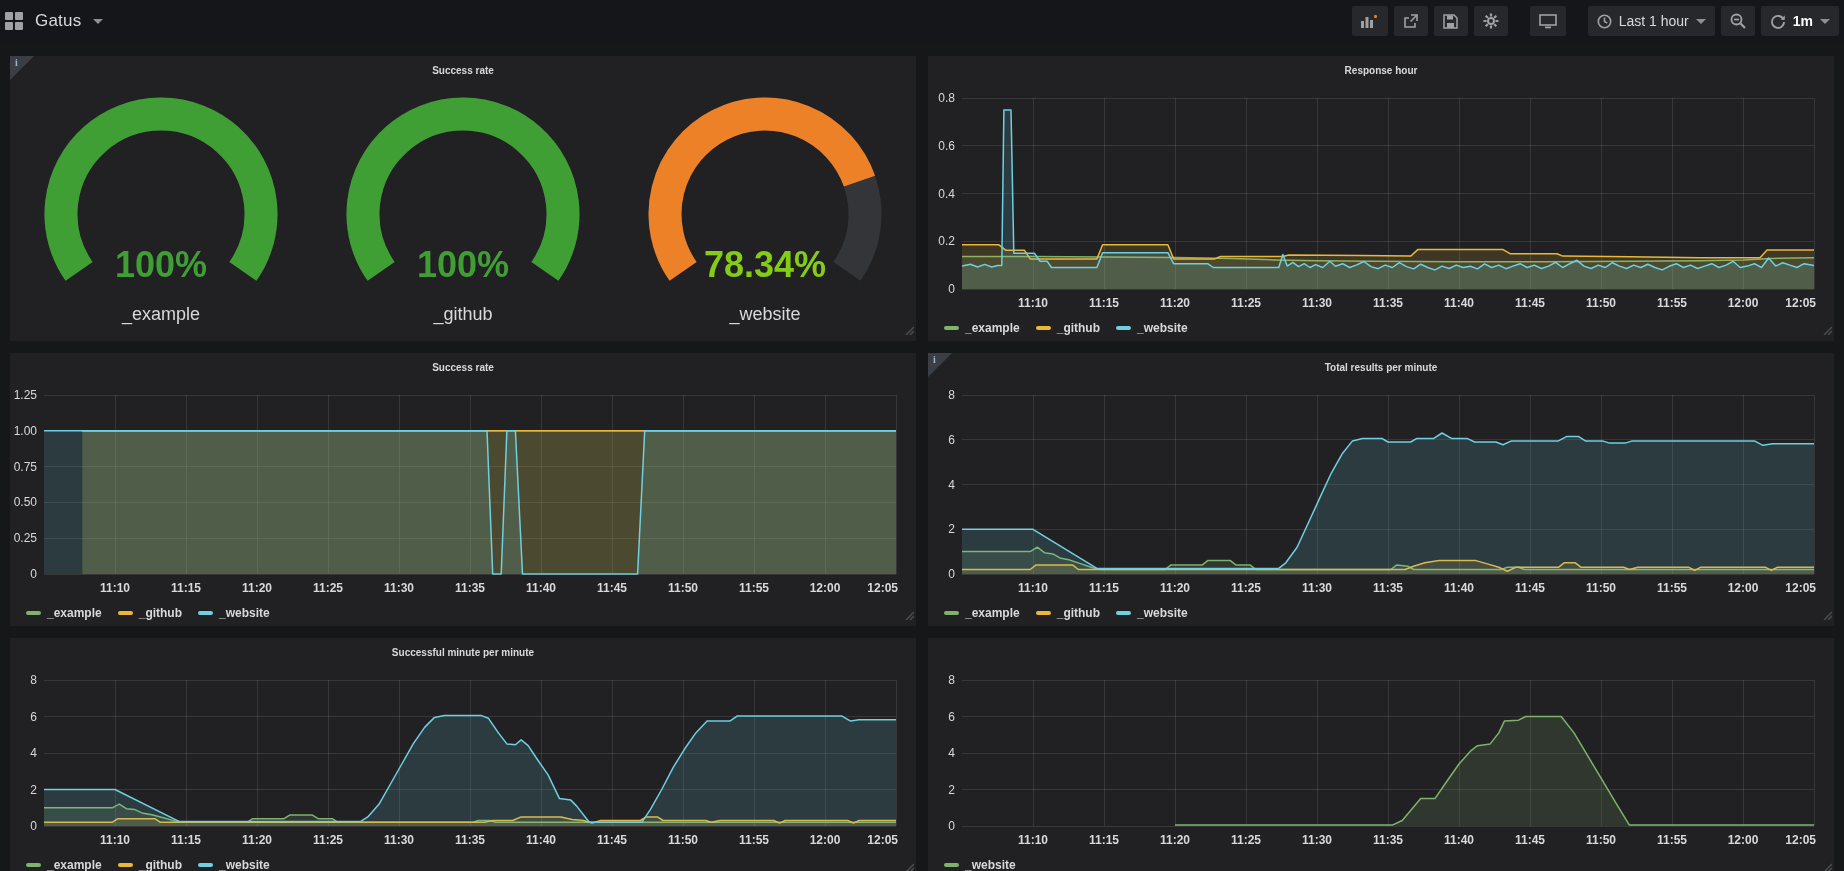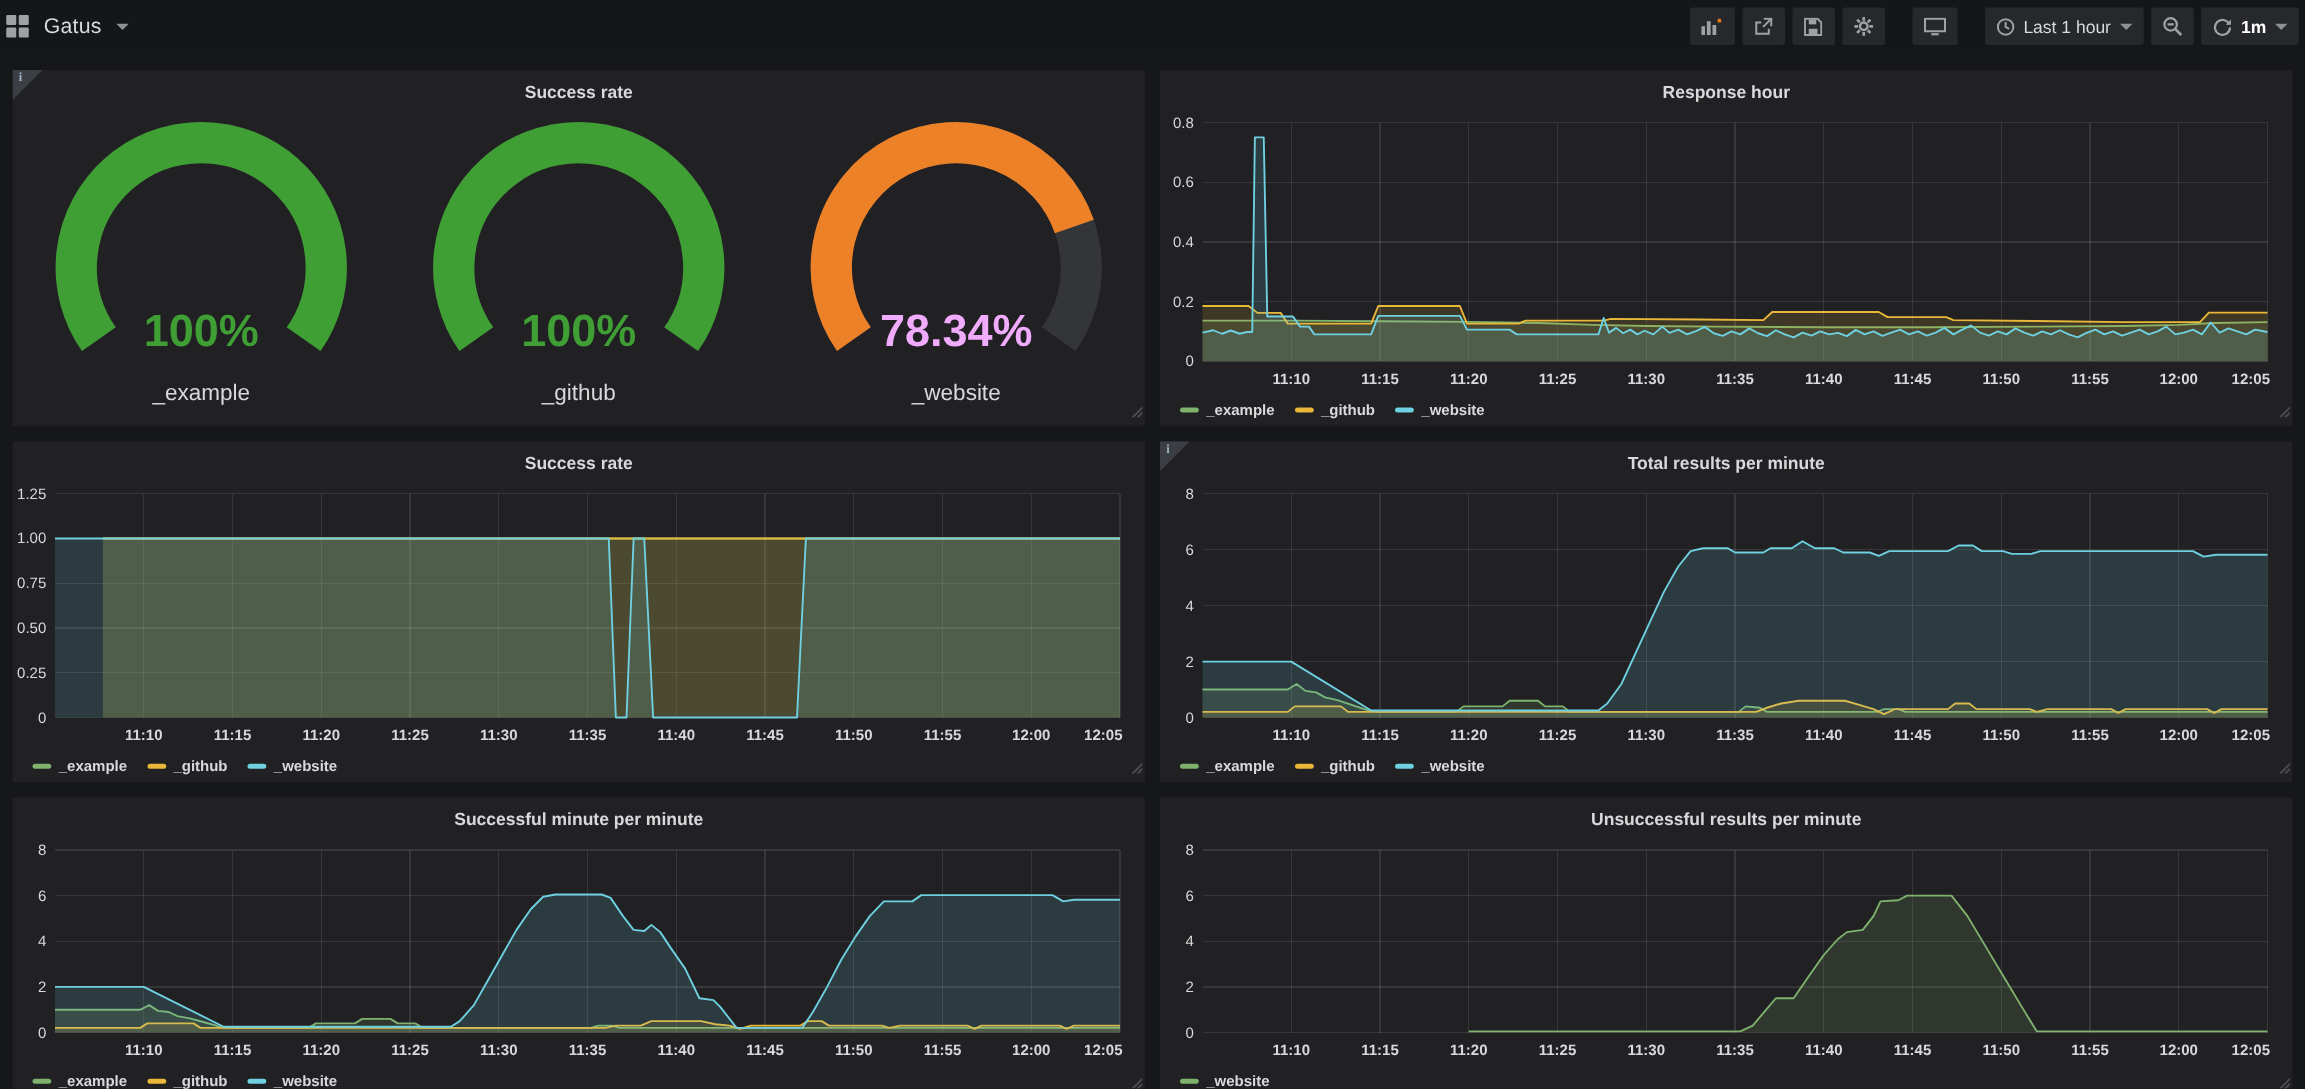--- a/index.html
+++ b/index.html
@@ -21,21 +21,21 @@
   .nav-btn svg { display:block; }
   .nav-btn .btn-label { color:#d8d9da; }
   .nav-btn .accent { color:#ffffff; font-weight:700; }
   .gap { width:10px; }
   
   .dash { padding:14px 10px 0 10px; }
   .grid { display:grid; grid-template-columns:1fr 1fr; grid-template-rows:285px 273px 240px;
           gap:12px; }
   .panel { background:#212124; position:relative; overflow:hidden; }
   .panel-title { position:absolute; top:0; left:0; right:0; text-align:center; padding-top:9px;
-                 color:#d8d9da; font-size:14px; font-weight:700; z-index:3; cursor:pointer; }
+                 color:#d8d9da; font-size:10px; font-weight:700; z-index:3; cursor:pointer; }
   .info-corner { position:absolute; top:0; left:0; width:0; height:0; z-index:4;
                  border-top:24px solid #3b3e44; border-right:24px solid transparent; }
   .info-corner span { position:absolute; top:-23px; left:5px; color:#9fb6c4; font-size:10px;
                       font-weight:700; font-family:"Liberation Serif", serif; }
   .resize-corner { position:absolute; right:2px; bottom:2px; z-index:4; }
   .chart-mount { position:absolute; inset:0; }
   svg text { font-family:"Liberation Sans", sans-serif; }
   .grid-line { stroke:rgba(255,255,255,0.10); stroke-width:1; shape-rendering:crispEdges; }
   .ytick { fill:#d8d9da; font-size:12px; }
   .xtick { fill:#d8d9da; font-size:12px; font-weight:700; }
@@ -151,21 +151,21 @@
                 <path d="M 69.08 185.36 A 100 100 0 1 1 232.92 185.36" stroke="#3F9E34" stroke-width="33" fill="none"></path>
               </svg>
               <div class="gauge-value" style="color:#3F9E34">100%</div>
               <div class="gauge-label">_github</div>
             </div>
             <div class="gauge-cell">
               <svg width="302" height="210" viewBox="0 0 302 210" style="display:block;margin:0 auto">
                 <path d="M 69.08 185.36 A 100 100 0 1 1 232.92 185.36" stroke="#333538" stroke-width="33" fill="none"></path>
                 <path d="M 69.08 185.36 A 100 100 0 1 1 245.47 95.20" stroke="#ED8128" stroke-width="33" fill="none"></path>
               </svg>
-              <div class="gauge-value" style="color:#f0abfc">78.34%</div>
+              <div class="gauge-value" style="color:#84cc16">78.34%</div>
               <div class="gauge-label">_website</div>
             </div>
           </div>
         </div>
     <div class="info-corner">
           <span>i</span>
         </div>
         <div class="resize-corner"><svg width="10" height="10">
             <path d="M10 2L2 10M10 6L6 10" stroke="#4a4d50" stroke-width="1.5"></path>
           </svg></div>
@@ -417,21 +417,20 @@
             <span class="legend-swatch" style="background:#EAB839"></span>
             <span class="legend-label">_github</span>
           </span>
           <span class="legend-item">
             <span class="legend-swatch" style="background:#6ED0E0"></span>
             <span class="legend-label">_website</span>
           </span>
         </div>
       </div>
     <div class="panel">
-      <div class="panel-title">Unsuccessful results per minute</div>
       <div class="chart-mount"><svg width="906" height="240">
             <line class="grid-line" x1="34" y1="188.0" x2="886" y2="188.0"></line>
             <text class="ytick" x="27" y="192" text-anchor="end">0</text>
             <line class="grid-line" x1="34" y1="151.5" x2="886" y2="151.5"></line>
             <text class="ytick" x="27" y="155.5" text-anchor="end">2</text>
             <line class="grid-line" x1="34" y1="115.0" x2="886" y2="115.0"></line>
             <text class="ytick" x="27" y="119" text-anchor="end">4</text>
             <line class="grid-line" x1="34" y1="78.5" x2="886" y2="78.5"></line>
             <text class="ytick" x="27" y="82.5" text-anchor="end">6</text>
             <line class="grid-line" x1="34" y1="42.0" x2="886" y2="42.0"></line>

